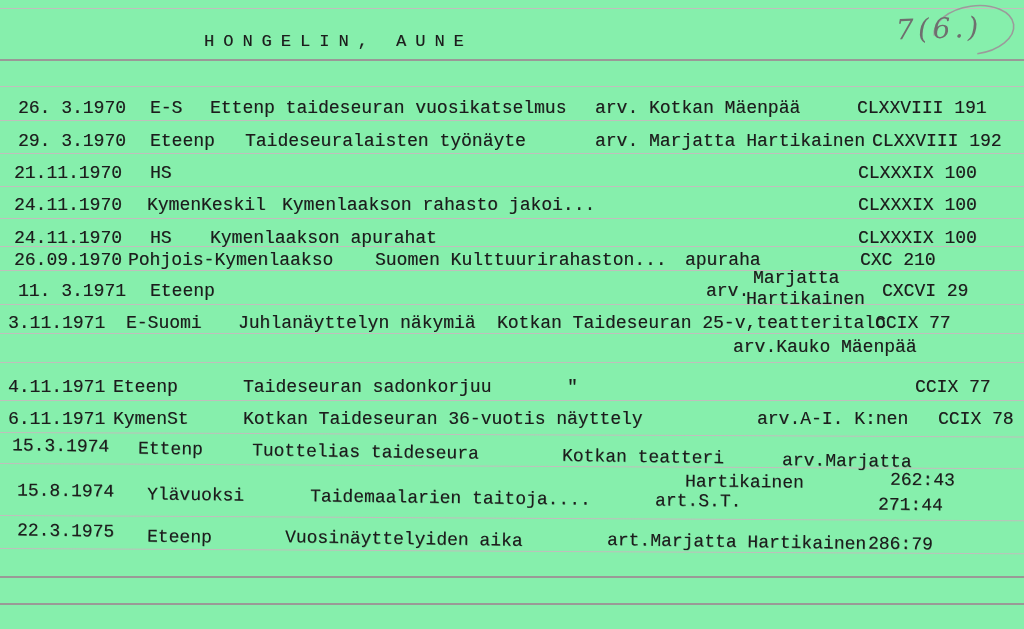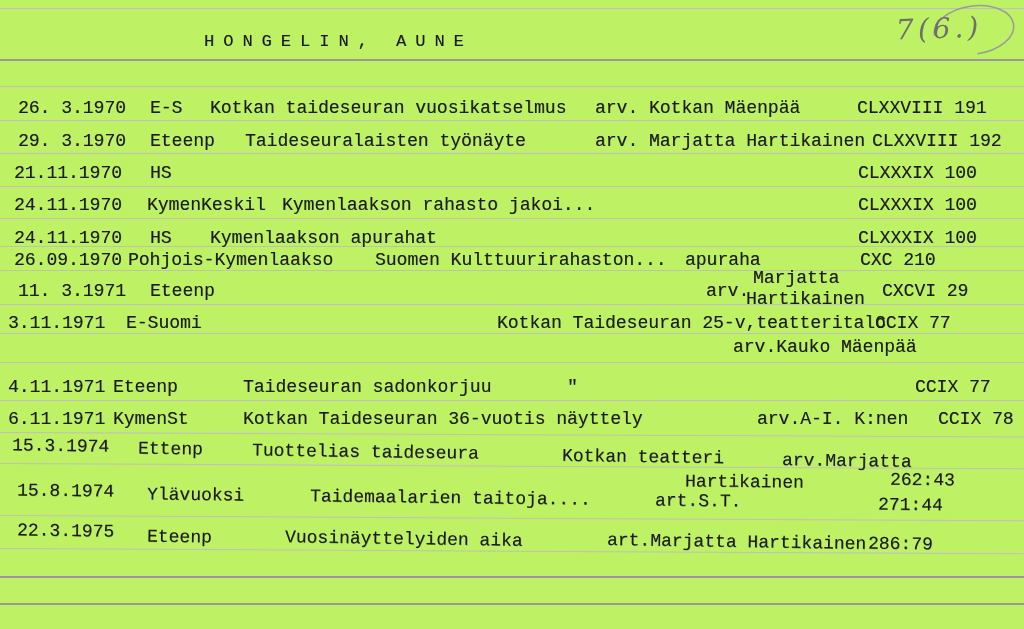--- a/index.html
+++ b/index.html
@@ -1,18 +1,18 @@
 <!DOCTYPE html>
 <html><head>
 <meta charset="utf-8">
 <style>
   html,body{margin:0;padding:0;}
   body{width:1024px;height:629px;overflow:hidden;background:#e8e6e1;}
   .card{
-    position:relative;width:1024px;height:629px;background:#bef264;
+    position:relative;width:1024px;height:629px;background:#86efac;
     font-family:"Liberation Mono","DejaVu Sans Mono",monospace;color:#1c1c1c;
   }
   .t{
     position:absolute;font-size:18px;line-height:20px;white-space:pre;
     text-shadow:.4px .4px 0 rgba(25,25,25,.45);
   }
   .rule{position:absolute;left:0;width:100%;height:1px;background:#c0bfbc;}
   .rule.dark{height:2px;background:#9a9997;}
   .header-title{
     font-size:17px;letter-spacing:9px;font-weight:normal;
@@ -54,21 +54,21 @@
 
   <span class="t header-title" style="left:204px;top:32px">HONGELIN, AUNE</span>
 
   <svg class="pencil-circle" width="108" height="58" viewBox="0 0 108 58">
     <ellipse cx="62" cy="28" rx="40" ry="24" fill="none" stroke="#9b9b9b" stroke-width="1.6" pathLength="100" stroke-dasharray="75 25" stroke-dashoffset="-50" transform="rotate(-8 62 28)"></ellipse>
   </svg>
   <span class="handwritten">7(6.)</span>
 
   <span class="t" style="left:18px;top:98px">26. 3.1970</span>
   <span class="t" style="left:150px;top:98px">E-S</span>
-  <span class="t" style="left:210px;top:98px">Kotkan taideseuran vuosikatselmus</span>
+  <span class="t" style="left:210px;top:98px">Ettenp taideseuran vuosikatselmus</span>
   <span class="t" style="left:595px;top:98px">arv. Kotkan Mäenpää</span>
   <span class="t" style="left:857px;top:98px">CLXXVIII 191</span>
 
   <span class="t" style="left:18px;top:131px">29. 3.1970</span>
   <span class="t" style="left:150px;top:131px">Eteenp</span>
   <span class="t" style="left:245px;top:131px">Taideseuralaisten työnäyte</span>
   <span class="t" style="left:595px;top:131px">arv. Marjatta Hartikainen</span>
   <span class="t" style="left:872px;top:131px">CLXXVIII 192</span>
 
   <span class="t" style="left:14px;top:163px">21.11.1970</span>
@@ -93,20 +93,21 @@
 
   <span class="t" style="left:18px;top:281px">11. 3.1971</span>
   <span class="t" style="left:150px;top:281px">Eteenp</span>
   <span class="t" style="left:706px;top:281px">arv.</span>
   <span class="t" style="left:753px;top:268px">Marjatta</span>
   <span class="t" style="left:746px;top:289px">Hartikainen</span>
   <span class="t" style="left:882px;top:281px">CXCVI 29</span>
 
   <span class="t" style="left:8px;top:313px">3.11.1971</span>
   <span class="t" style="left:126px;top:313px">E-Suomi</span>
+  <span class="t" style="left:238px;top:313px">Juhlanäyttelyn näkymiä</span>
   <span class="t" style="left:497px;top:313px">Kotkan Taideseuran 25-v,teatteritalo</span>
   <span class="t" style="left:875px;top:313px">CCIX 77</span>
   <span class="t" style="left:733px;top:337px">arv.Kauko Mäenpää</span>
 
   <span class="t" style="left:8px;top:377px">4.11.1971</span>
   <span class="t" style="left:113px;top:377px">Eteenp</span>
   <span class="t" style="left:243px;top:377px">Taideseuran sadonkorjuu</span>
   <span class="t" style="left:567px;top:377px">"</span>
   <span class="t" style="left:915px;top:377px">CCIX 77</span>
 

